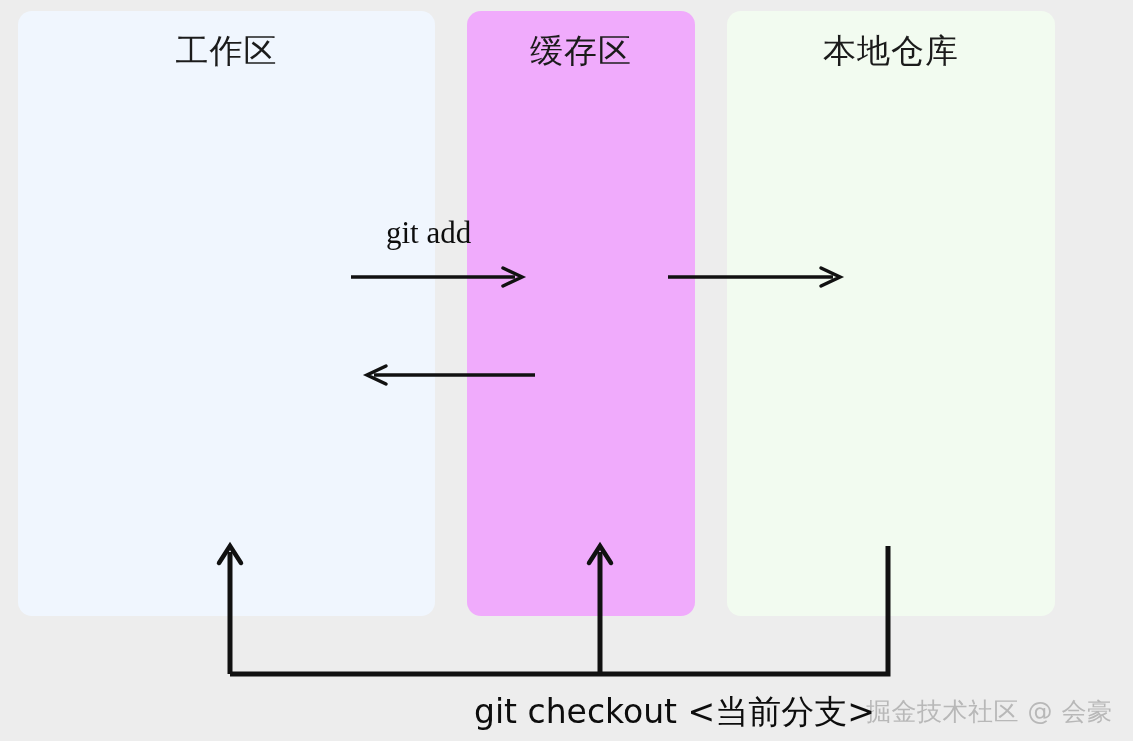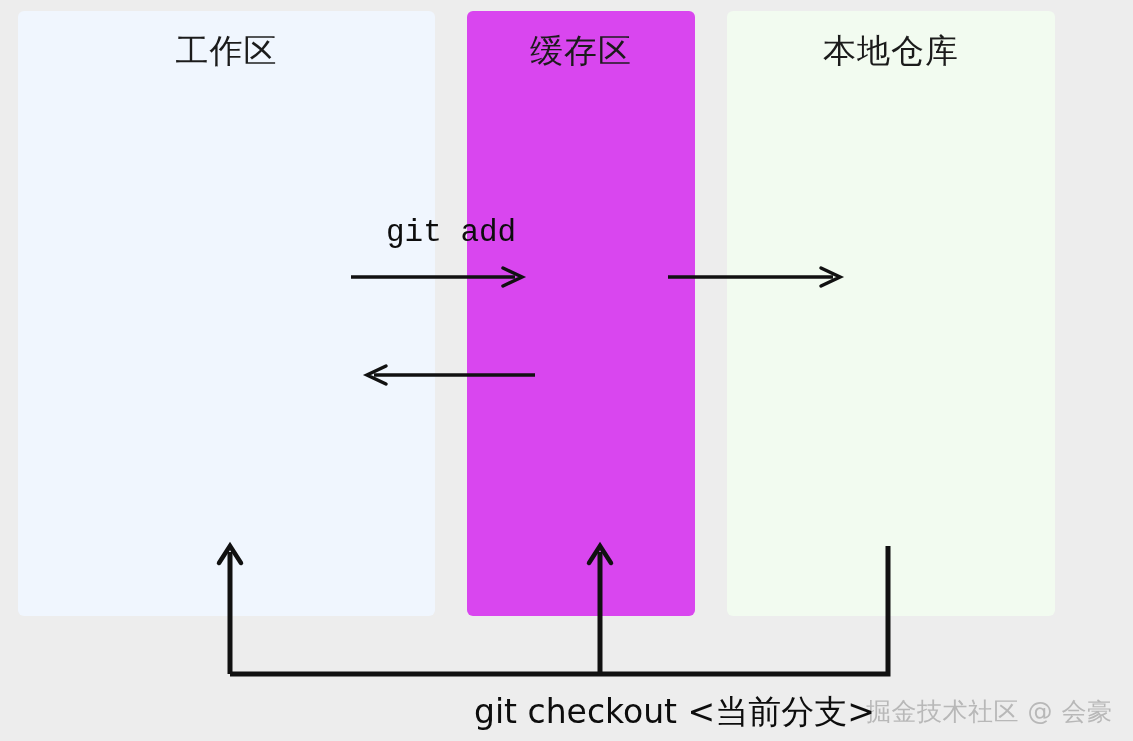--- a/index.html
+++ b/index.html
@@ -14,35 +14,35 @@
     overflow: hidden;
     position: relative;
   }
   #canvas {
     position: relative;
     width: 1133px;
     height: 741px;
   }
   .panel {
     position: absolute;
-    border-radius: 6px;
+    border-radius: 14px;
   }
   #panel-working {
     left: 18px;
     top: 11px;
     width: 417px;
     height: 605px;
     background: #f0f6fe;
   }
   #panel-staging {
     left: 467px;
     top: 11px;
     width: 228px;
     height: 605px;
-    background: #d946ef;
+    background: #f0abfc;
   }
   #panel-repo {
     left: 727px;
     top: 11px;
     width: 328px;
     height: 605px;
     background: #f2fbf0;
   }
   .panel-title {
     position: absolute;
@@ -54,21 +54,21 @@
     color: #1b1b1b;
     font-family: "DejaVu Sans", "Liberation Sans", sans-serif;
     letter-spacing: 1px;
     white-space: nowrap;
   }
   .arrow-label {
     position: absolute;
     font-size: 31px;
     line-height: 36px;
     color: #0d0d0d;
-    font-family: Liberation Mono, monospace;
+    font-family: Liberation Serif, serif;
     white-space: nowrap;
   }
   #label-git-add {
     left: 386px;
     top: 215px;
   }
   #label-git-commit {
     left: 680px;
     top: 215px;
   }

